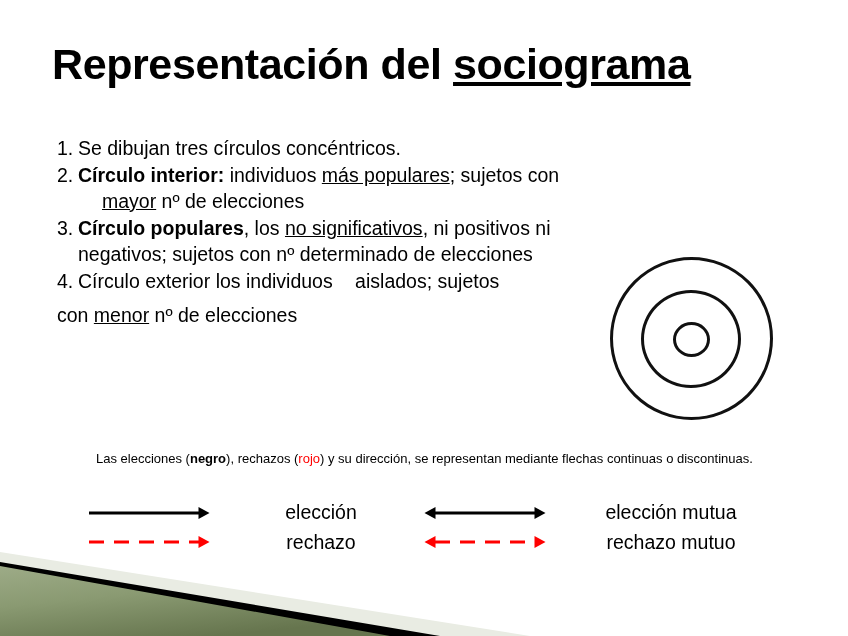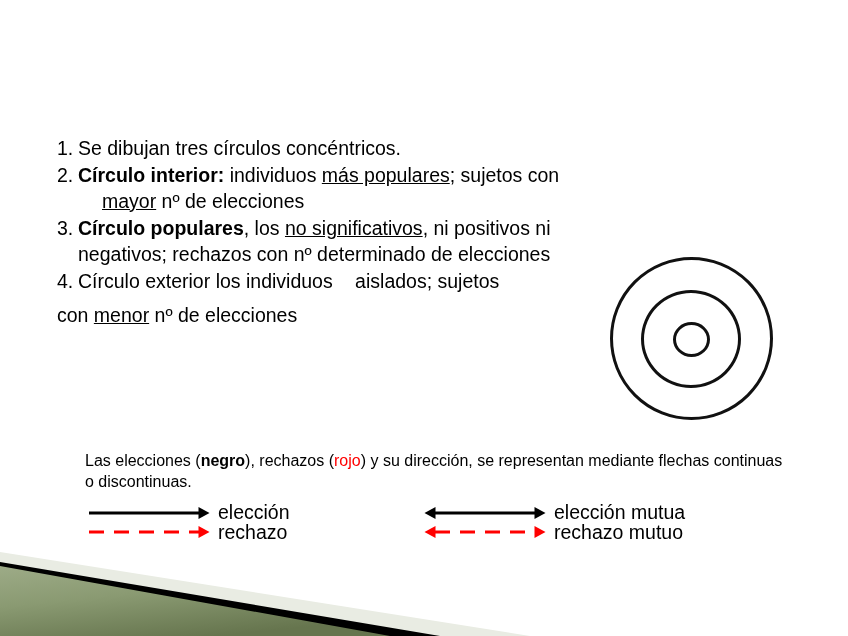--- a/index.html
+++ b/index.html
@@ -78,39 +78,41 @@
     box-sizing: border-box;
     background: transparent;
   }
   .ring-outer { left: 2px;  top: 2px;  width: 163px; height: 163px; }
   .ring-mid   { left: 33px; top: 35px; width: 100px; height: 98px; }
   .ring-inner { left: 65px; top: 67px; width: 37px;  height: 35px; }
 
   
   .caption {
     position: absolute;
-    left: 85px;
+    left: 96px;
     top: 450px;
     width: 700px;
-    font-size: 16px;
+    font-size: 13px;
     line-height: 1.32;
   }
 
   
   .legend {
     position: absolute;
     left: 88px;
     top: 503px;
     width: 700px;
     font-size: 19px;
   }
   .legend-grid {
     display: grid;
     grid-template-columns: 130px 206px 130px auto;
+    row-gap: 10px;
     align-items: center;
+    text-align: center;
   }
   .legend-arrow {
     width: 122px;
     height: 18px;
     position: relative;
   }
   .legend-label {
     font-size: 19.5px;
     line-height: 1;
     color: #000000;
@@ -126,33 +128,36 @@
     height: 110px;
     overflow: hidden;
     pointer-events: none;
   }
 </style>
 </head>
 <body>
 
 <div class="slide">
 
+  <div class="slide-title">
+    <span>Representación del </span><span class="u">sociograma</span>
+  </div>
 
   <div class="bullets">
     <div class="bullet-row">
       <span class="bullet-num">1.</span>
       <span class="bullet-text"><span>Se dibujan tres círculos concéntricos.</span></span>
     </div>
     <div class="bullet-row">
       <span class="bullet-num">2.</span>
       <span class="bullet-text"><span style="font-weight: bold; margin-top: 28px;">Círculo interior:</span><span> individuos </span><span style="text-decoration: underline;">más populares</span><span>; sujetos con </span><span style="text-decoration: underline; margin-left: 24px;">mayor</span><span> nº de elecciones</span></span>
     </div>
     <div class="bullet-row">
       <span class="bullet-num">3.</span>
-      <span class="bullet-text"><span style="font-weight: bold;">Círculo populares</span><span>, los </span><span style="text-decoration: underline;">no significativos</span><span>, ni positivos ni negativos; rechazos con nº determinado de elecciones</span></span>
+      <span class="bullet-text"><span style="font-weight: bold;">Círculo populares</span><span>, los </span><span style="text-decoration: underline;">no significativos</span><span>, ni positivos ni negativos; sujetos con nº determinado de elecciones</span></span>
     </div>
     <div class="bullet-row">
       <span class="bullet-num">4.</span>
       <span class="bullet-text"><span style="font-weight: normal;">Círculo exterior</span><span> los individuos</span><span style=" margin-left: 17px;"> aislados; </span><span>sujetos</span></span>
     </div>
     <div class="tail-line"><span>con </span><span style="text-decoration: underline;">menor</span><span> nº de elecciones</span></div>
   </div>
 
   <div class="circles">
     <div class="ring ring-outer"></div>

